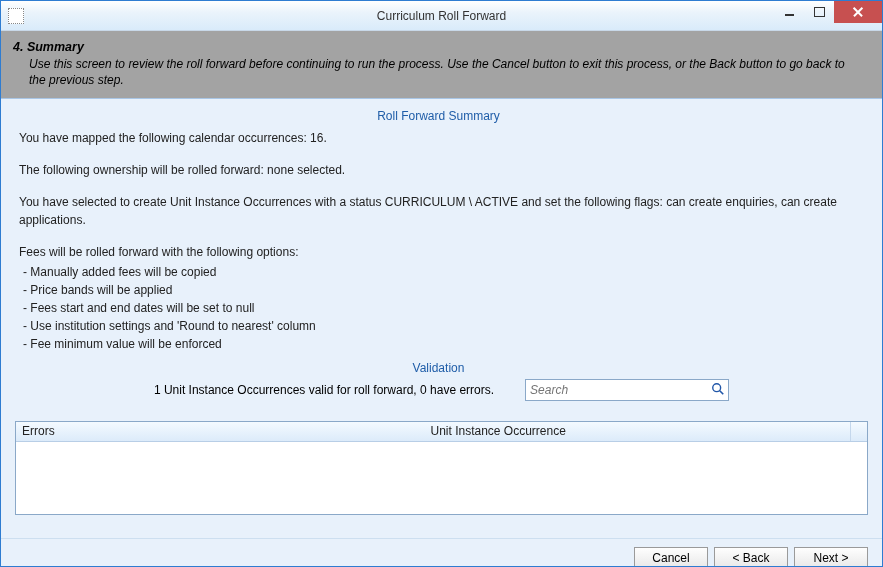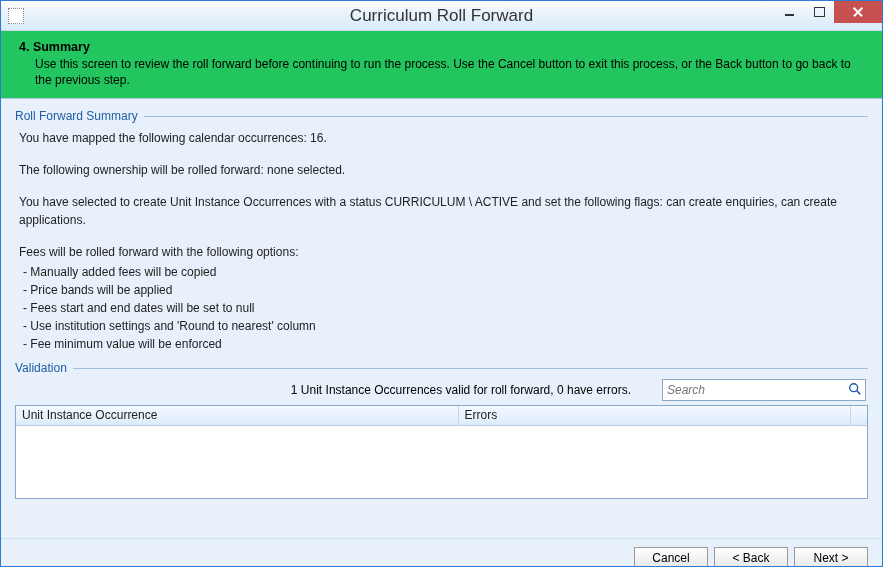--- a/index.html
+++ b/index.html
@@ -26,21 +26,21 @@
       margin-left: 7px;
       background: #fff;
       border: 1px dotted #888;
       position: relative;
     }
     .titlebar-title {
       position: absolute;
       left: 50%;
       transform: translateX(-50%);
       color: #333;
-      font-size: 17px;
+      font-size: 12px;
     }
     .win-controls {
       position: absolute;
       right: 0;
       top: 0;
       display: flex;
       height: 22px;
     }
     .win-btn {
       width: 30px;
@@ -59,23 +59,24 @@
       color: #fff;
       width: 48px;
       font-size: 14px;
     }
     .x-glyph::before, .x-glyph::after { content:""; position:absolute; width:12px; height:1.5px; background:#fff;}
     .x-glyph { position:relative; width:12px; height:12px;}
     .x-glyph::before { transform: rotate(45deg); top:5px;}
     .x-glyph::after { transform: rotate(-45deg); top:5px;}
 
     .header-pane {
-      background: #22c55e;
-      padding: 9px 18px 10px 18px;
+      background: #a3a3a3;
+      padding: 9px 18px 10px 12px;
       border-bottom: 1px solid #a9c6e6;
+      font-style: italic;
     }
     .header-title {
       font-weight: bold;
       font-size: 12.5px;
       margin-bottom: 2px;
     }
     .header-desc {
       padding-left: 16px;
       line-height: 1.35;
     }
@@ -84,20 +85,21 @@
       background: #e8f1fb;
       height: calc(100% - 30px - 58px - 38px);
       padding: 10px 14px 0 14px;
       overflow: hidden;
     }
 
     .fieldset-header {
       display: flex;
       align-items: center;
       margin-bottom: 4px;
+      flex-direction: column;
     }
     .fieldset-label {
       color: #1f5da8;
       font-size: 12px;
       padding-right: 6px;
       white-space: nowrap;
     }
     .fieldset-line {
       flex: 1;
       height: 1px;
@@ -110,24 +112,24 @@
       line-height: 1.5;
     }
     .summary-body p { margin-bottom: 14px; white-space: pre-line;}
     .summary-body p:last-child { margin-bottom: 8px;}
     .fee-list { margin-top:-12px; margin-bottom:0;}
     .fee-list div { padding-left: 4px;}
 
     .validation-row {
       display: flex;
       align-items: center;
-      justify-content: flex-end;
+      justify-content: center;
       gap: 17px;
       padding: 0 2px;
-      margin-bottom: 4px;
+      margin-bottom: 20px;
     }
     .search-wrap {
       position: relative;
       width: 218px;
       padding-left: 14px;
     }
     .search-input {
       width: 100%;
       height: 22px;
       border: 1px solid #8aa8c8;
@@ -247,22 +249,22 @@
       <input class="search-input" type="text" placeholder="Search" style="">
       <svg class="search-icon" viewBox="0 0 16 16">
         <circle cx="6.5" cy="6.5" r="4.5" fill="none" stroke="currentColor" stroke-width="1.6"></circle>
         <line x1="10" y1="10" x2="14" y2="14" stroke="currentColor" stroke-width="1.8"></line>
       </svg>
     </div>
   </div>
 
   <div class="grid">
     <div class="grid-header">
+      <div class="grid-col c2">Errors</div>
       <div class="grid-col c1">Unit Instance Occurrence</div>
-      <div class="grid-col c2">Errors</div>
     </div>
   </div>
 
 </div>
 
 <div class="footer-pane">
   <button class="btn">Cancel</button>
   <button class="btn">&lt; Back</button>
   <button class="btn">Next &gt;</button>
 </div>

